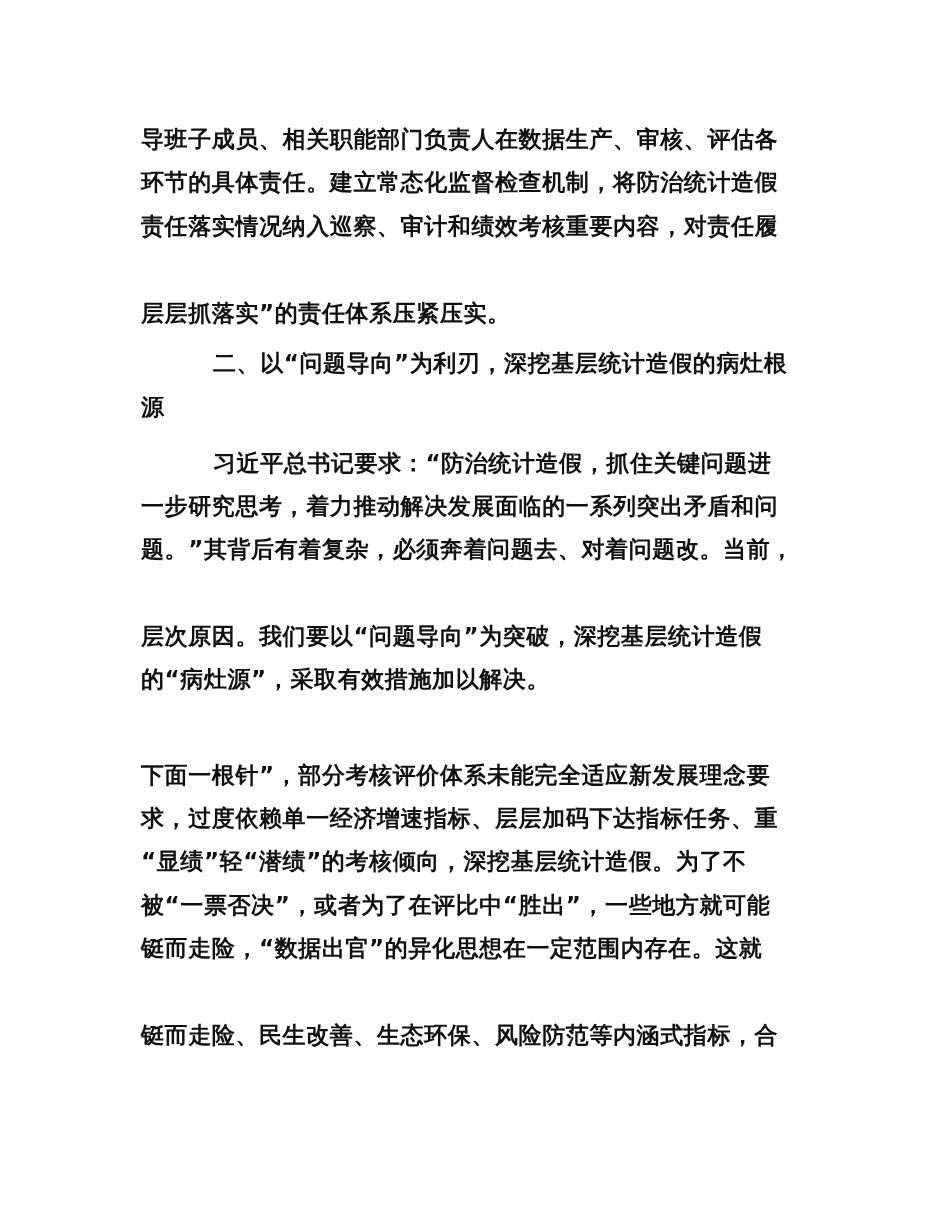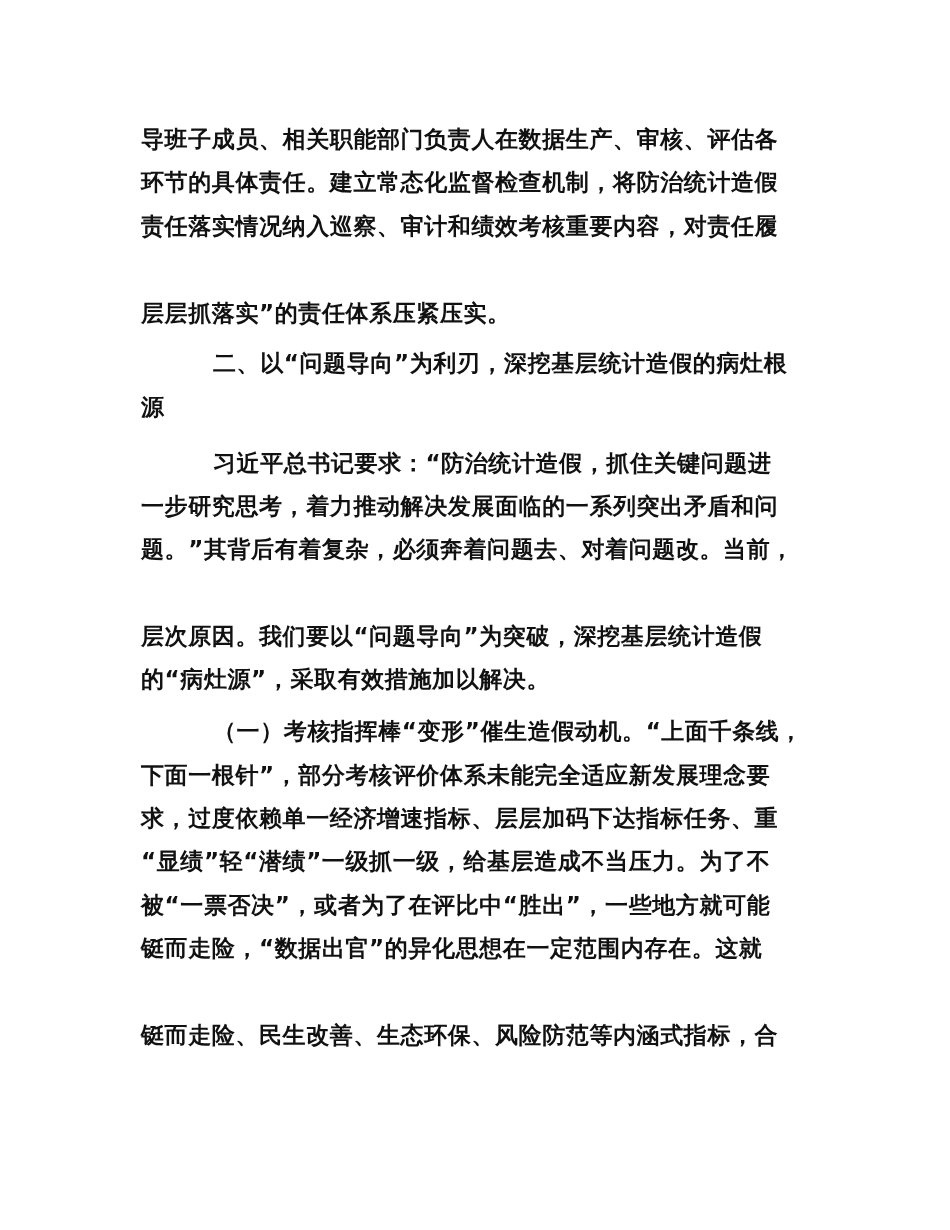--- a/index.html
+++ b/index.html
@@ -44,20 +44,19 @@
   <div class="line" style="top:167px">环节的具体责任。建立常态化监督检查机制，将防治统计造假</div>
   <div class="line" style="top:211px">责任落实情况纳入巡察、审计和绩效考核重要内容，对责任履</div>
   <div class="line" style="top:298px">层层抓落实”的责任体系压紧压实。</div>
   <div class="line indent" style="top:348px">二、以“问题导向”为利刃，深挖基层统计造假的病灶根</div>
   <div class="line" style="top:392px">源</div>
   <div class="line indent" style="top:448px">习近平总书记要求：“防治统计造假，抓住关键问题进</div>
   <div class="line" style="top:491px">一步研究思考，着力推动解决发展面临的一系列突出矛盾和问</div>
   <div class="line" style="top:534px">题。”其背后有着复杂，必须奔着问题去、对着问题改。当前，</div>
   <div class="line" style="top:621px">层次原因。我们要以“问题导向”为突破，深挖基层统计造假</div>
   <div class="line" style="top:664px">的“病灶源”，采取有效措施加以解决。</div>
-  <div class="line indent" style="top:716px">（一）考核指挥棒“变形”催生造假动机。“上面千条线，</div>
   <div class="line" style="top:760px">下面一根针”，部分考核评价体系未能完全适应新发展理念要</div>
   <div class="line" style="top:803px">求，过度依赖单一经济增速指标、层层加码下达指标任务、重</div>
-  <div class="line" style="top:846px">“显绩”轻“潜绩”一级抓一级，给基层造成不当压力。为了不</div>
+  <div class="line" style="top:846px">“显绩”轻“潜绩”的考核倾向，深挖基层统计造假。为了不</div>
   <div class="line" style="top:890px">被“一票否决”，或者为了在评比中“胜出”，一些地方就可能</div>
   <div class="line" style="top:933px">铤而走险，“数据出官”的异化思想在一定范围内存在。这就</div>
   <div class="line" style="top:1020px">铤而走险、民生改善、生态环保、风险防范等内涵式指标，合</div>
 </div>
 
 </body></html>

